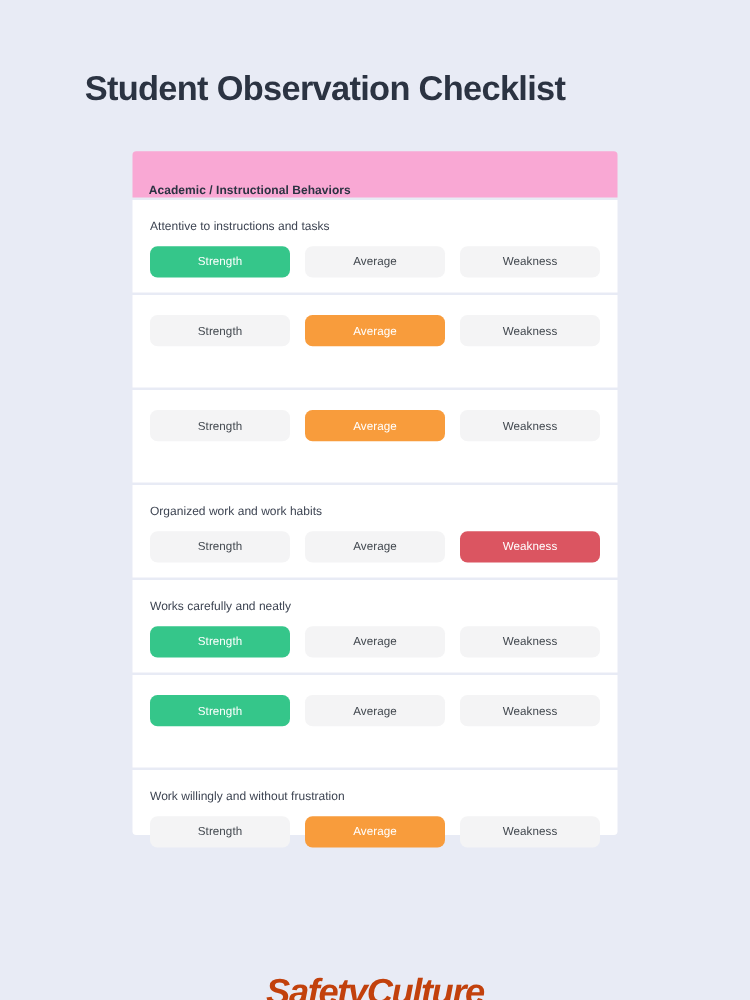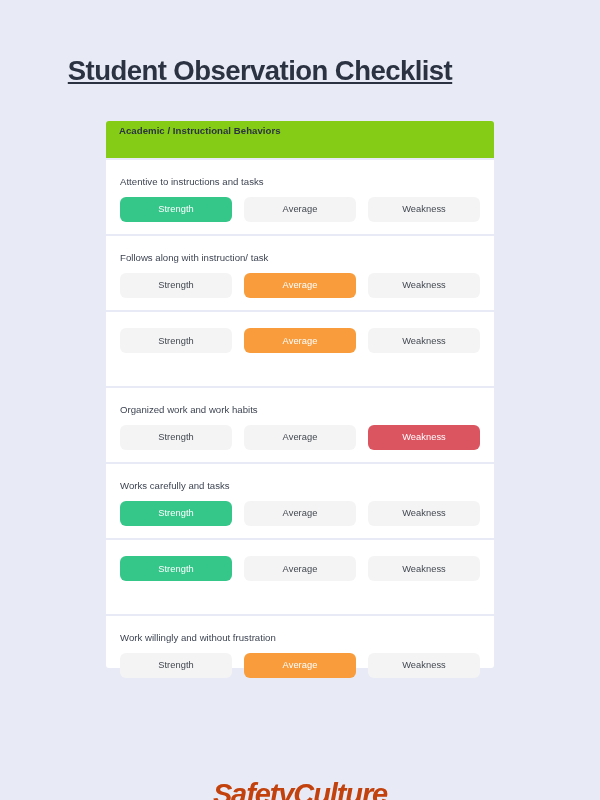--- a/index.html
+++ b/index.html
@@ -20,37 +20,36 @@
     position: absolute;
     top: 56px;
     left: 0;
     width: 520px;
     text-align: center;
     font-size: 27.5px;
     font-weight: bold;
     color: #2b3342;
     letter-spacing: -0.55px;
     line-height: 1.1;
-    text-decoration: underline;
   }
 
   #checklist-card {
     position: absolute;
     left: 106px;
     top: 121px;
     width: 388px;
   }
 
   .section-header {
-    background: #84cc16;
+    background: #f9a8d4;
     border-radius: 3px 3px 0 0;
     height: 37px;
     padding: 4px 0 0 13px;
     display: flex;
-    align-items: flex-start;
+    align-items: flex-end;
     box-sizing: border-box;
   }
   .section-header-label {
     font-size: 9.6px;
     font-weight: bold;
     color: #2b3342;
     letter-spacing: 0.05px;
   }
 
   .row-card {
@@ -162,21 +161,20 @@
   <div id="rows-container">
       <div class="row-card">
         <div class="row-label">Attentive to instructions and tasks</div>
         <div class="options">
           <button class="option sel-strength" aria-pressed="true" style="background: rgb(53, 198, 138);">Strength</button>
           <button class="option" aria-pressed="false">Average</button>
           <button class="option" aria-pressed="false">Weakness</button>
         </div>
       </div>
       <div class="row-card">
-        <div class="row-label">Follows along with instruction/ task</div>
         <div class="options">
           <button class="option" aria-pressed="false">Strength</button>
           <button class="option sel-average" aria-pressed="true" style="background: rgb(248, 156, 60);">Average</button>
           <button class="option" aria-pressed="false">Weakness</button>
         </div>
       </div>
       <div class="row-card">
         <div class="options">
           <button class="option" aria-pressed="false">Strength</button>
           <button class="option sel-average" aria-pressed="true" style="background: rgb(248, 156, 60);">Average</button>
@@ -185,21 +183,21 @@
       </div>
       <div class="row-card">
         <div class="row-label">Organized work and work habits</div>
         <div class="options">
           <button class="option" aria-pressed="false">Strength</button>
           <button class="option" aria-pressed="false">Average</button>
           <button class="option sel-weakness" aria-pressed="true" style="background: rgb(219, 85, 97);">Weakness</button>
         </div>
       </div>
       <div class="row-card">
-        <div class="row-label">Works carefully and tasks</div>
+        <div class="row-label">Works carefully and neatly</div>
         <div class="options">
           <button class="option sel-strength" aria-pressed="true" style="background: rgb(53, 198, 138);">Strength</button>
           <button class="option" aria-pressed="false">Average</button>
           <button class="option" aria-pressed="false">Weakness</button>
         </div>
       </div>
       <div class="row-card">
         <div class="options">
           <button class="option sel-strength" aria-pressed="true" style="background: rgb(53, 198, 138);">Strength</button>
           <button class="option" aria-pressed="false">Average</button>

